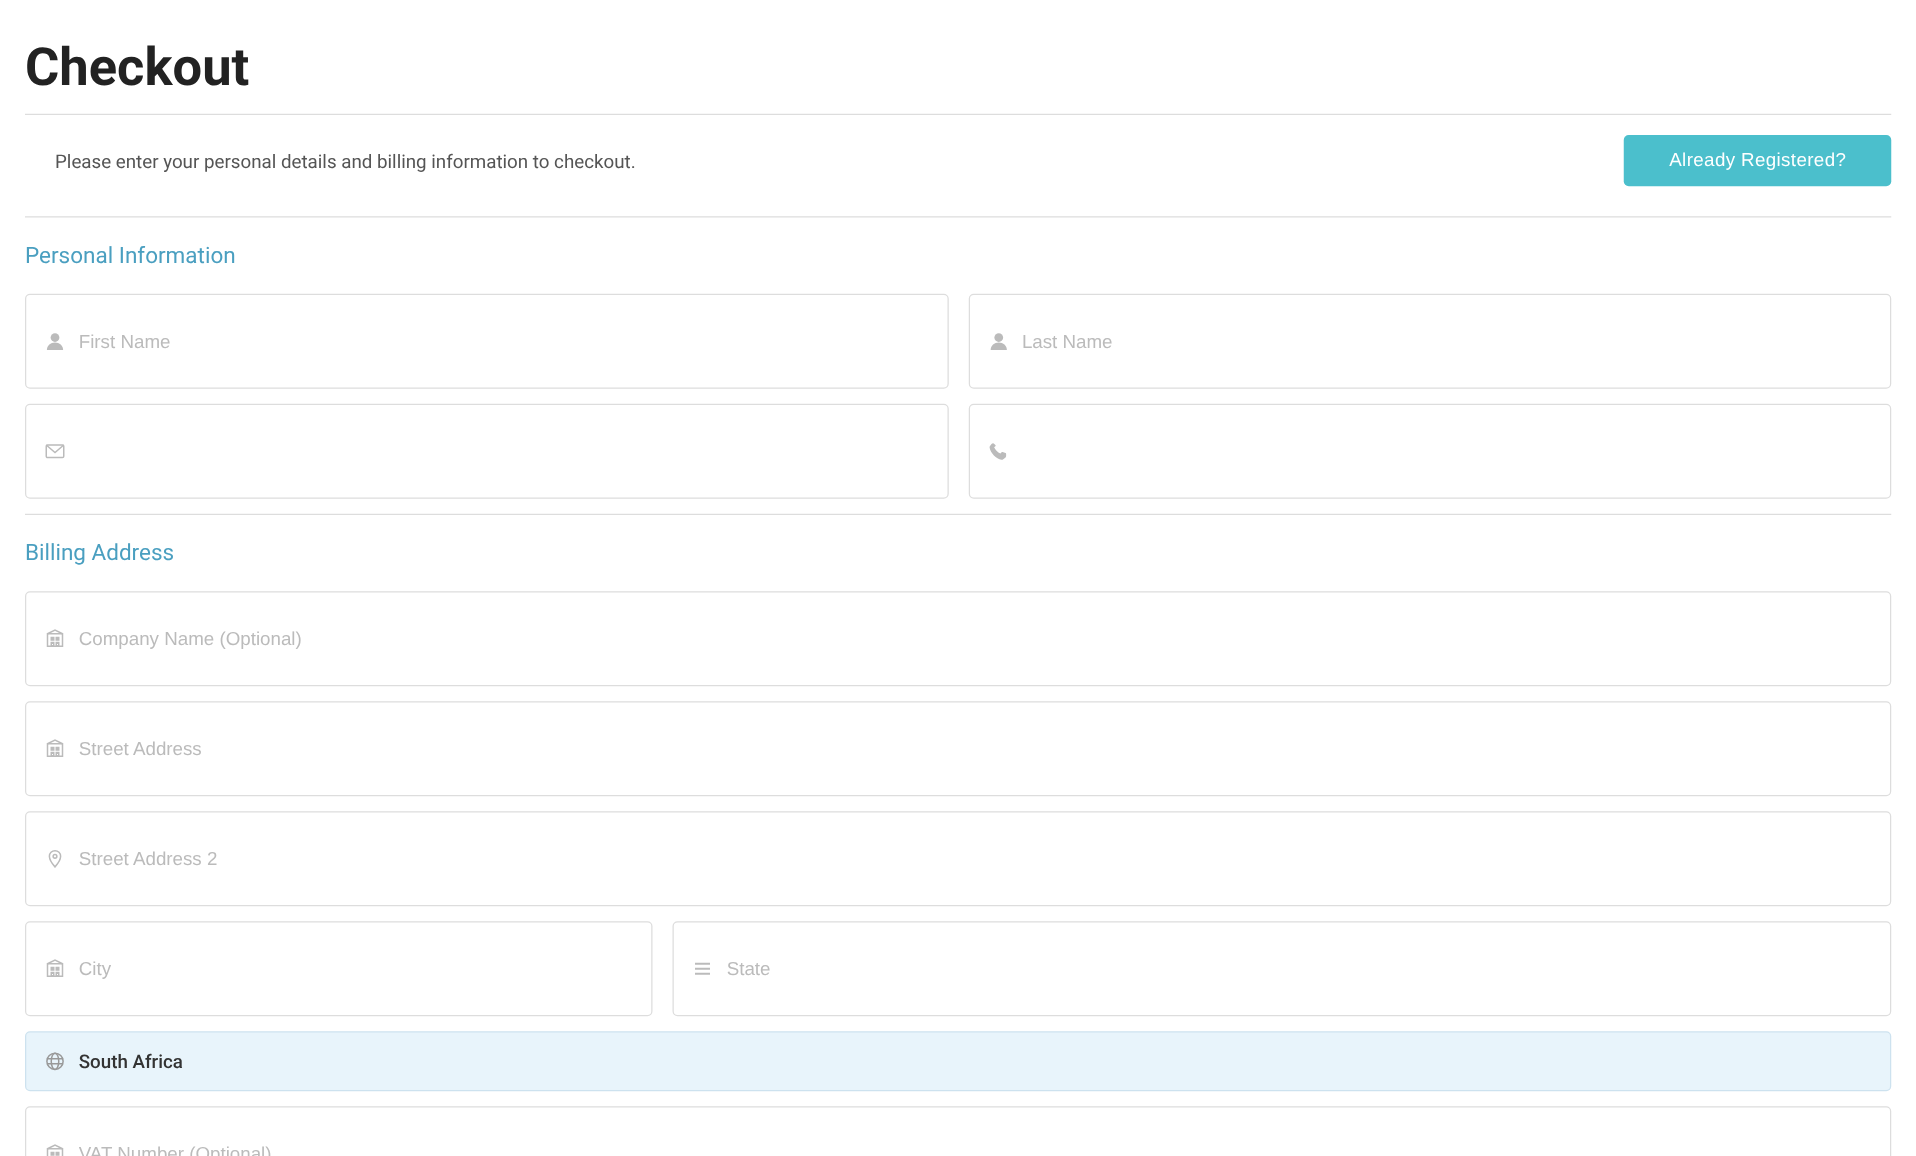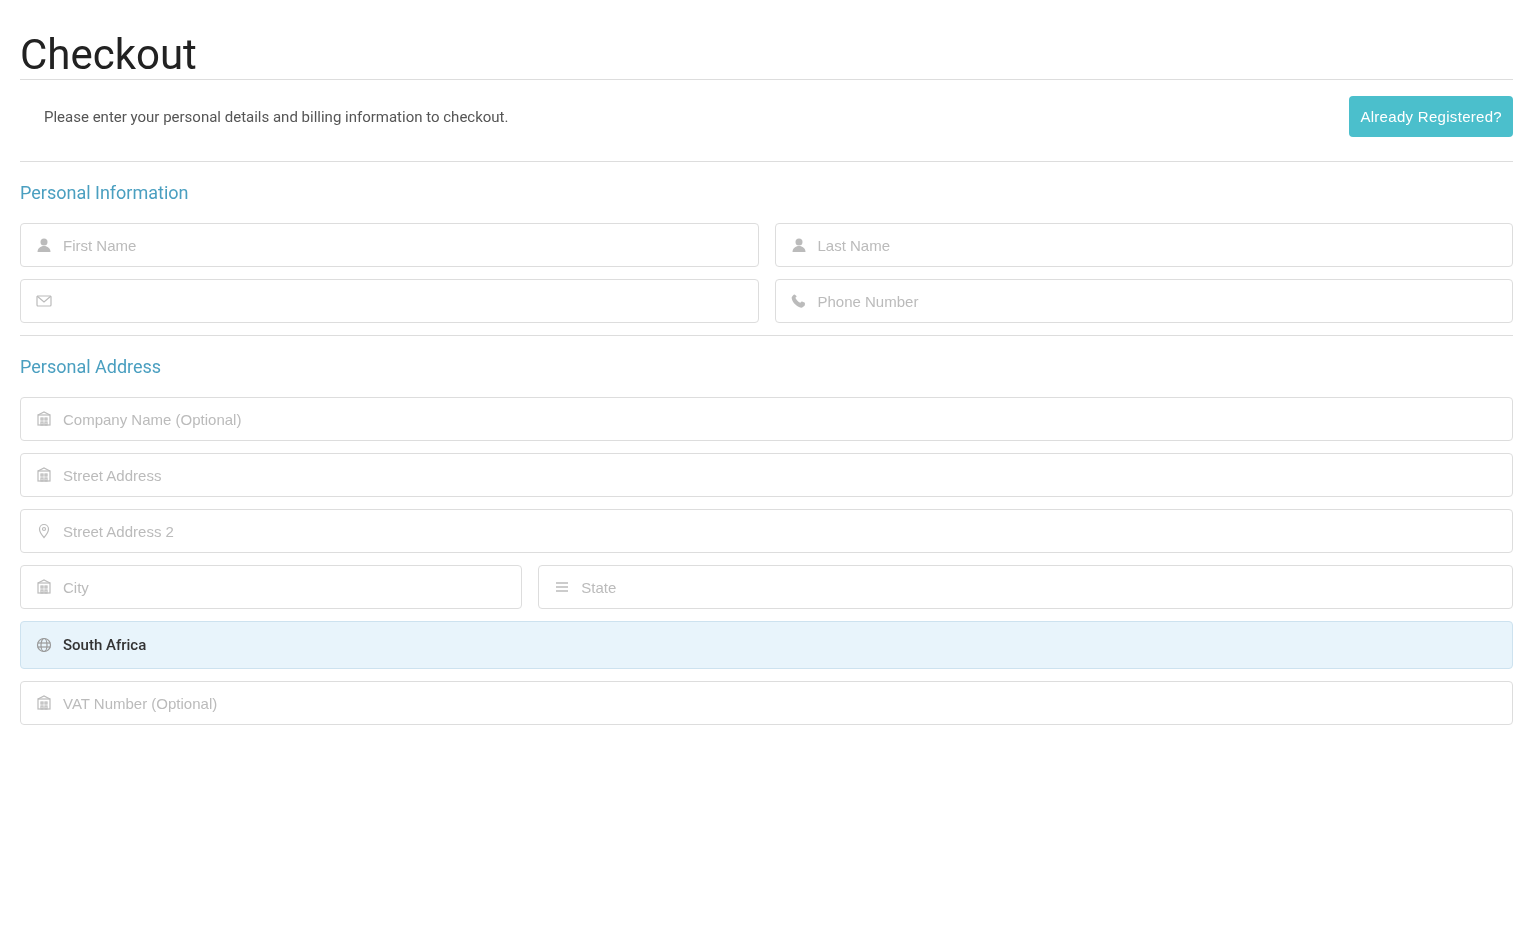--- a/index.html
+++ b/index.html
@@ -11,22 +11,23 @@
     body {
       font-family: -apple-system, BlinkMacSystemFont, 'Segoe UI', Roboto, sans-serif;
       background: #fff;
       color: #333;
       padding: 30px 20px;
       max-width: 1533px;
     }
 
     .page-title {
       font-size: 42px;
-      font-weight: 400;
+      font-weight: 700;
       color: #222;
+      margin-bottom: 12px;
     }
 
     .divider {
       border: none;
       border-top: 1px solid #ddd;
       margin: 0 0 16px 0;
     }
 
     .subtitle-row {
       display: flex;
@@ -38,21 +39,21 @@
 
     .subtitle-text {
       font-size: 15px;
       color: #555;
     }
 
     .already-registered-btn {
       background: #4bbfcc;
       color: #fff;
       border: none;
-      padding: 12px 11px;
+      padding: 12px 36px;
       border-radius: 4px;
       font-size: 15px;
       font-weight: 500;
       cursor: pointer;
       letter-spacing: 0.3px;
     }
 
     .section-divider {
       border: none;
       border-top: 1px solid #ddd;
@@ -72,21 +73,21 @@
       gap: 16px;
       margin-bottom: 12px;
     }
 
     .form-field {
       flex: 1;
       display: flex;
       align-items: center;
       border: 1px solid #ddd;
       border-radius: 4px;
-      padding: 12px 14px;
+      padding: 28px 14px;
       background: #fff;
     }
 
     .form-field input {
       border: none;
       outline: none;
       font-size: 15px;
       color: #555;
       width: 100%;
       background: transparent;
@@ -197,27 +198,26 @@
         <polyline points="1,3 8,9 15,3"></polyline>
       </svg>
     </span>
   </div>
   <div class="form-field">
     <span class="icon-wrap">
       <svg width="16" height="16" viewBox="0 0 16 16" fill="#bbb">
         <path d="M3.5 1.5c-.5 0-1 .3-1.3.7L1 3.8C.7 4.2.6 4.7.7 5.2c.4 2.2 1.6 4.3 3.4 6.1 1.8 1.8 3.9 3 6.1 3.4.5.1 1-.1 1.4-.4l1.6-1.2c.4-.3.7-.8.7-1.3v-1.7c0-.3-.2-.6-.5-.7l-2.3-.8c-.3-.1-.6 0-.8.2l-1 1c-1.1-.5-2.1-1.3-2.9-2.1-.8-.8-1.6-1.8-2.1-2.9l1-.9c.2-.2.3-.6.2-.8L4.2 2c-.1-.3-.4-.5-.7-.5z"></path>
       </svg>
     </span>
-    <input type="text" placeholder="Phone Number" style="">
   </div>
 </div>
 
 <hr class="section-divider">
 
-<h2 class="section-title">Personal Address</h2>
+<h2 class="section-title">Billing Address</h2>
 
 <div class="single-field-row">
   <div class="form-field">
     <span class="icon-wrap">
       <svg width="16" height="16" viewBox="0 0 16 16" fill="none" stroke="#bbb" stroke-width="1.2">
         <rect x="2" y="4" width="12" height="10"></rect>
         <rect x="5" y="7" width="2" height="2"></rect>
         <rect x="9" y="7" width="2" height="2"></rect>
         <rect x="5" y="11" width="2" height="3"></rect>
         <rect x="9" y="11" width="2" height="3"></rect>

